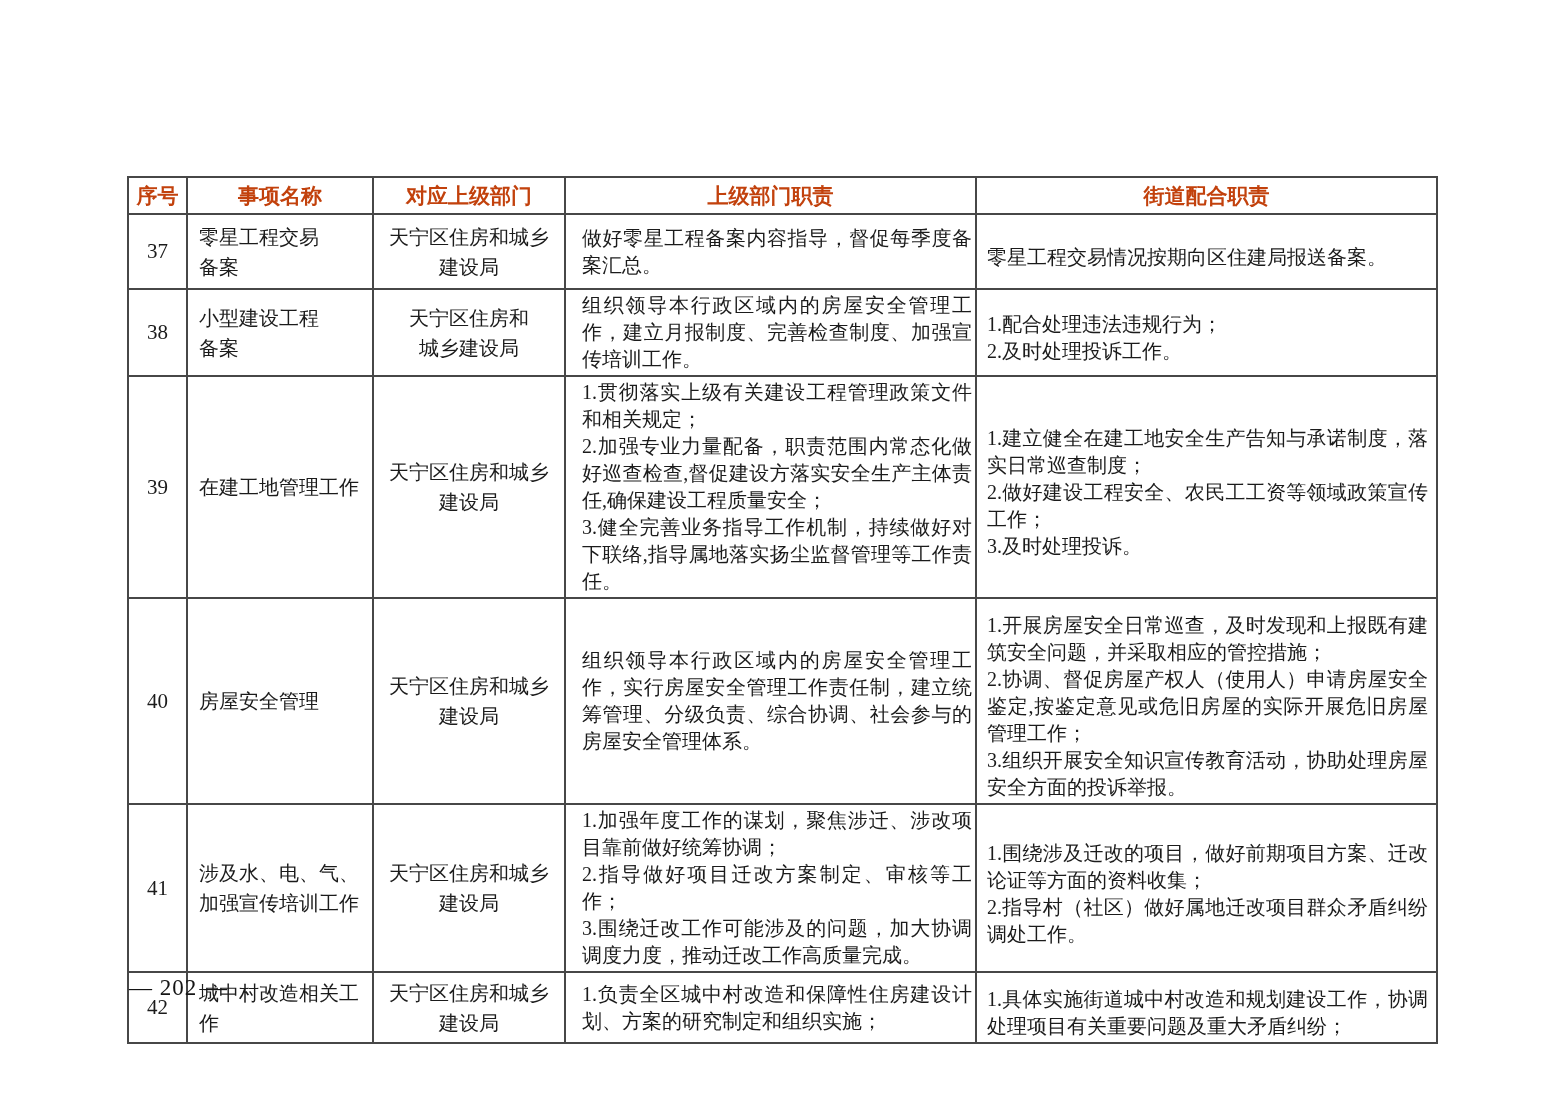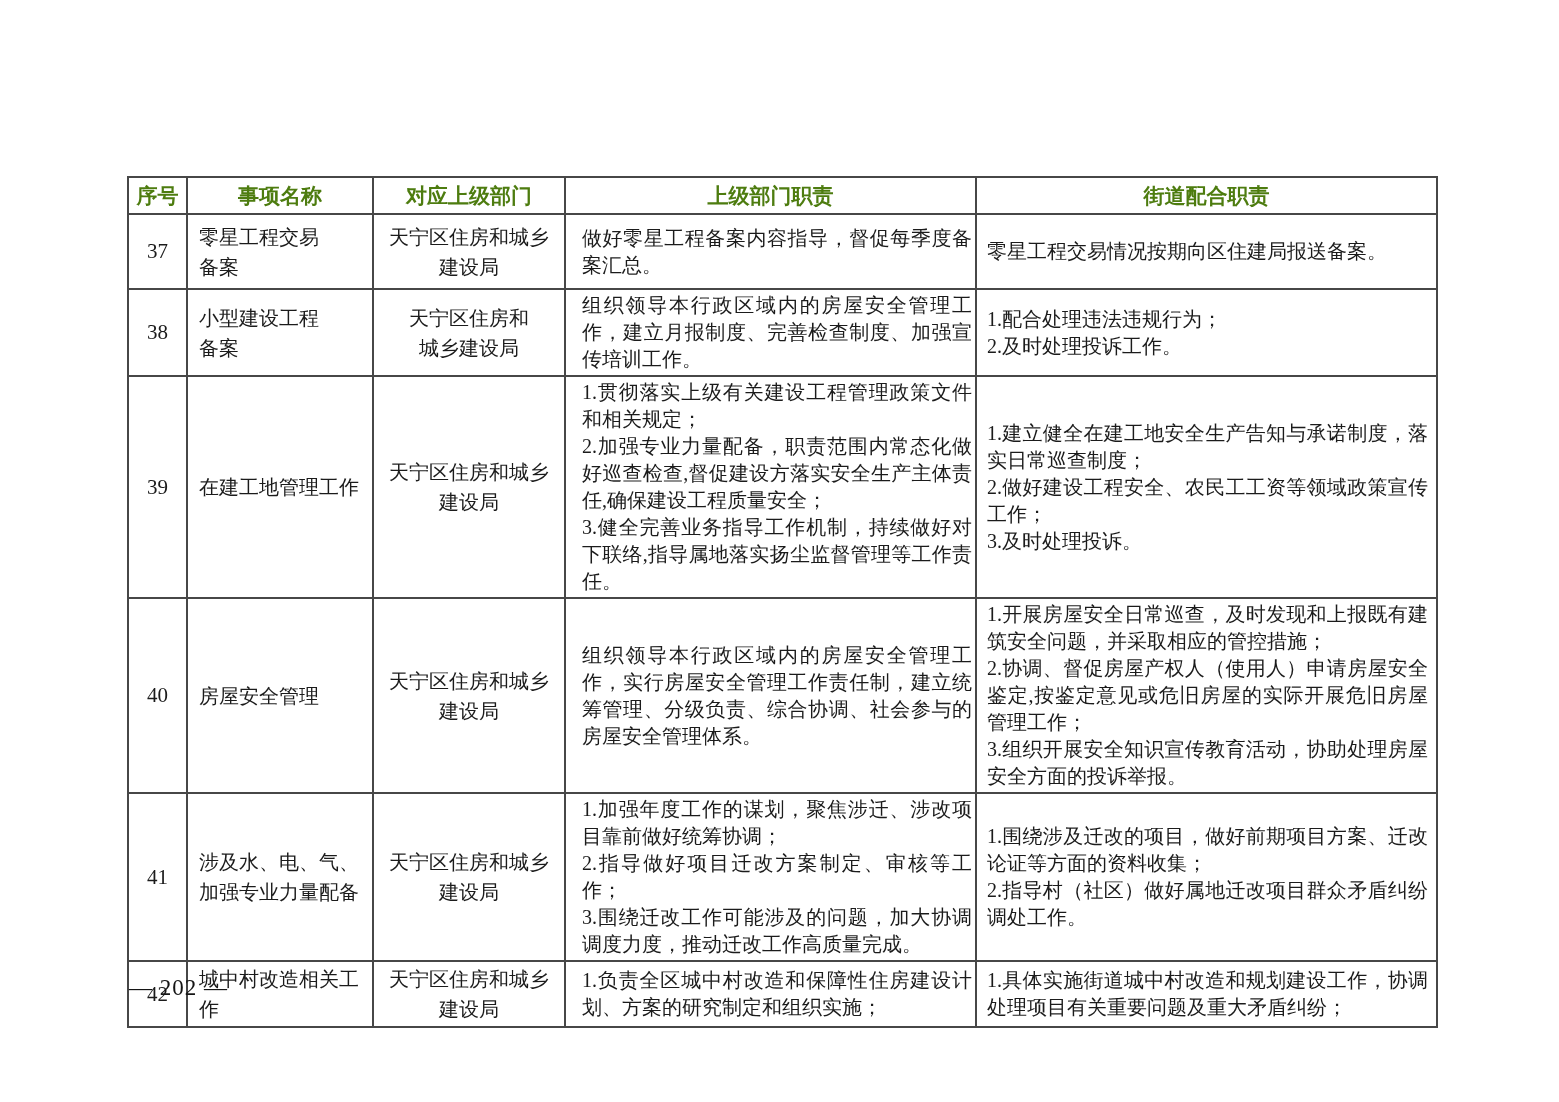--- a/index.html
+++ b/index.html
@@ -30,21 +30,21 @@
     overflow: hidden;
     padding: 2px 4px;
   }
   .doc-table thead th {
     font-family: "Liberation Sans", "DejaVu Sans", sans-serif;
     font-weight: bold;
     font-size: 21px;
     text-align: center;
     height: 37px;
     line-height: 25px;
-    color: #4d7c0f;
+    color: #c2410c;
   }
   tr.row-37 { height: 75px; }
   tr.row-38 { height: 76px; }
   tr.row-39 { height: 193px; }
   tr.row-40 { height: 192px; }
   tr.row-41 { height: 141px; }
   tr.row-42 { height: 55px; }
   td.c-num {
     text-align: center;
     font-size: 21px;
@@ -58,21 +58,21 @@
     padding: 2px 4px 2px 4px;
     line-height: 30px;
     text-align: center;
   }
   td.c-sup {
     padding: 2px 3px 2px 16px;
     line-height: 27px;
     text-align: justify;
   }
   td.c-street {
-    padding: 2px 8px 2px 10px;
+    padding: 13px 8px 2px 10px;
     line-height: 27px;
     text-align: justify;
   }
   .page-footer {
     position: absolute;
     left: 129px;
     top: 975px;
     font-size: 23px;
     letter-spacing: 1px;
     color: #141414;
@@ -139,21 +139,21 @@
         <td class="c-dept">天宁区住房和城乡
 建设局</td>
         <td class="c-sup">组织领导本行政区域内的房屋安全管理工作，实行房屋安全管理工作责任制，建立统筹管理、分级负责、综合协调、社会参与的房屋安全管理体系。</td>
         <td class="c-street">1.开展房屋安全日常巡查，及时发现和上报既有建筑安全问题，并采取相应的管控措施；
 2.协调、督促房屋产权人（使用人）申请房屋安全鉴定,按鉴定意见或危旧房屋的实际开展危旧房屋管理工作；
 3.组织开展安全知识宣传教育活动，协助处理房屋安全方面的投诉举报。</td>
       </tr>
       <tr class="row-41">
         <td class="c-num">41</td>
         <td class="c-name">涉及水、电、气、
-加强专业力量配备</td>
+加强宣传培训工作</td>
         <td class="c-dept">天宁区住房和城乡
 建设局</td>
         <td class="c-sup">1.加强年度工作的谋划，聚焦涉迁、涉改项目靠前做好统筹协调；
 2.指导做好项目迁改方案制定、审核等工作；
 3.围绕迁改工作可能涉及的问题，加大协调调度力度，推动迁改工作高质量完成。</td>
         <td class="c-street">1.围绕涉及迁改的项目，做好前期项目方案、迁改论证等方面的资料收集；
 2.指导村（社区）做好属地迁改项目群众矛盾纠纷调处工作。</td>
       </tr>
       <tr class="row-42">
         <td class="c-num">42</td>

